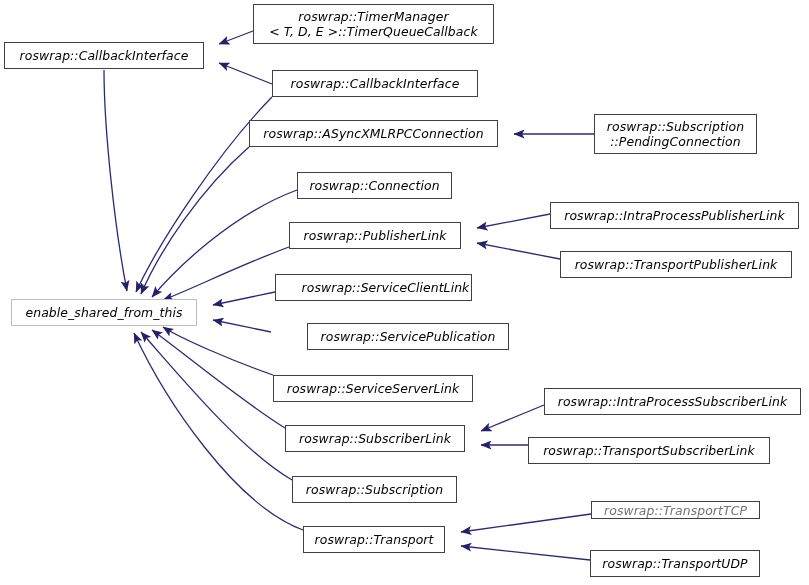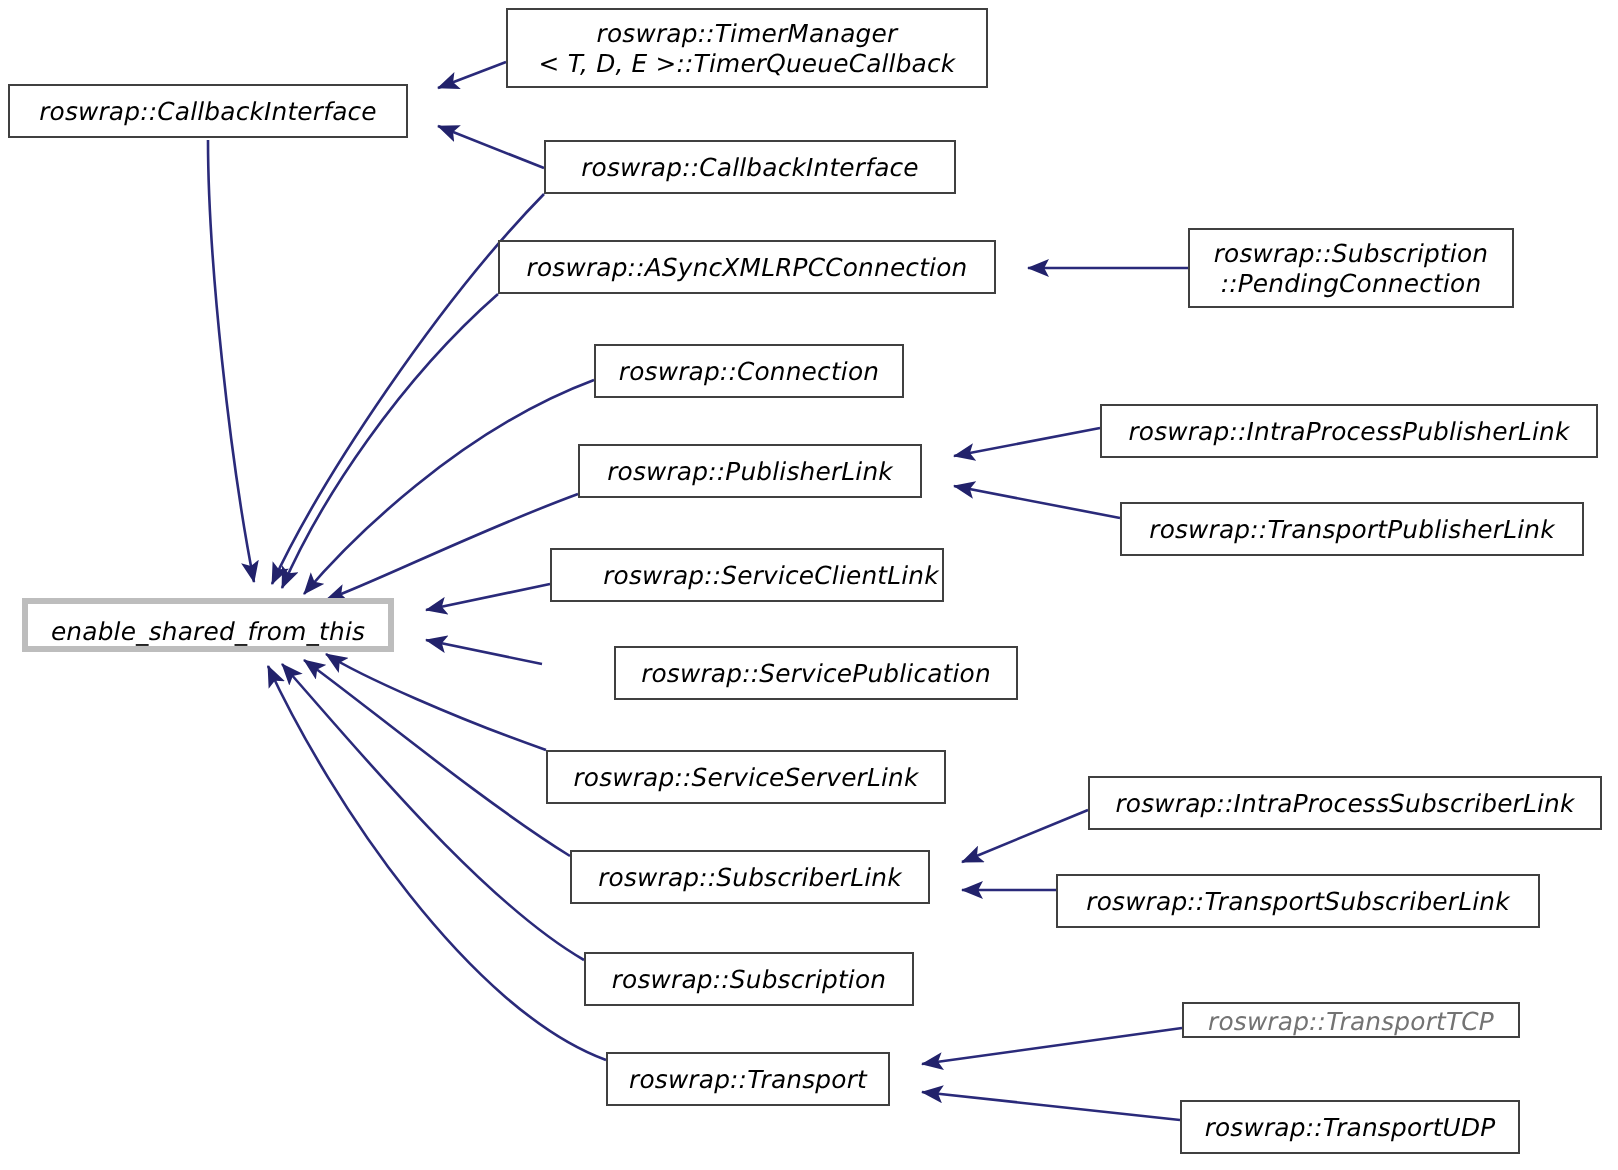--- a/index.html
+++ b/index.html
@@ -32,22 +32,21 @@
     justify-content: center;
     text-align: center;
     color: #000000;
     font-size: 12.4px;
     line-height: 15px;
     letter-spacing: 0.1px;
     white-space: pre;
     z-index: 5;
   }
   .node.root-node {
-    border: 3px solid #ef4444;
-    align-items: flex-end;
+    border: 1px solid #ef4444;
   }
   .node-label {
     display: block;
     padding: 0 6px;
     font-style: italic;
   }
 </style>
 </head>
 <body>
 

